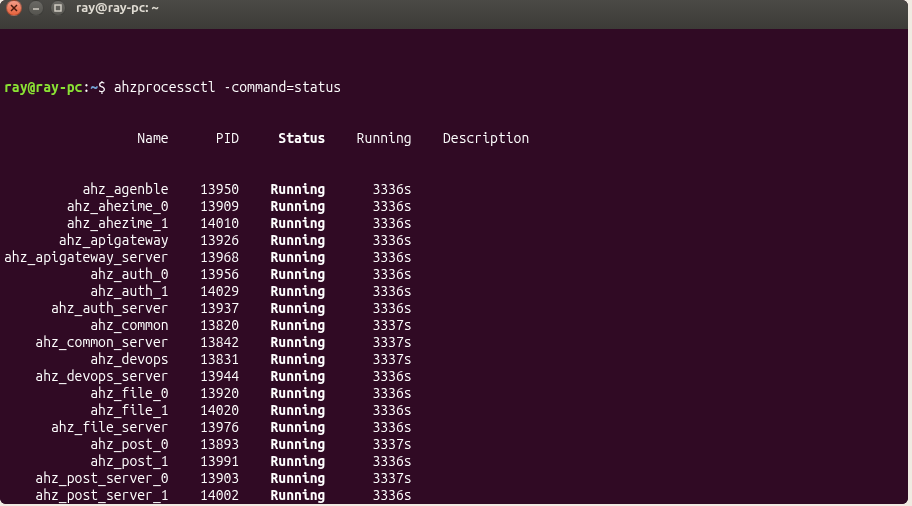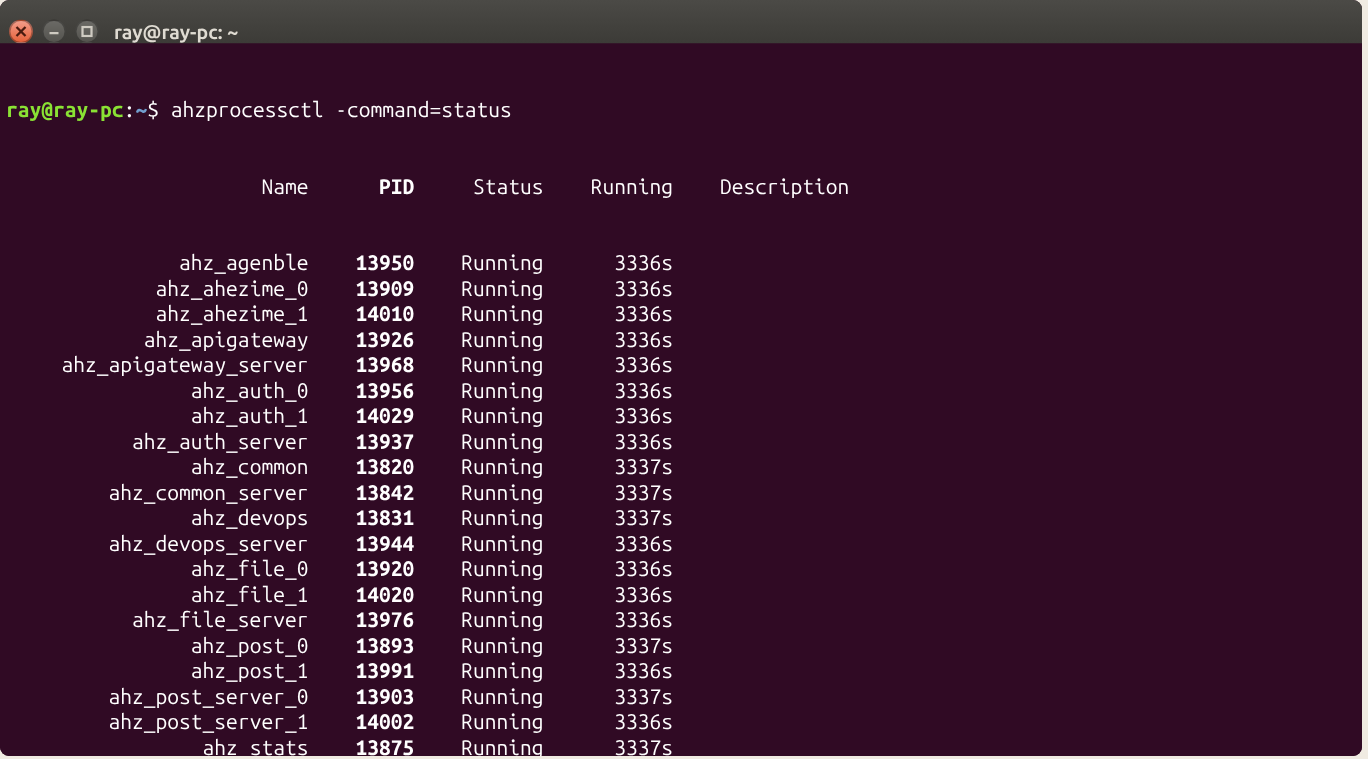--- a/index.html
+++ b/index.html
@@ -16,21 +16,21 @@
       background: #300a24;
       border-radius: 6px;
       overflow: hidden;
       display: flex;
       flex-direction: column;
     }
     .titlebar {
       height: 29px;
       background: linear-gradient(to bottom, #4b4a46 0%, #3c3b37 100%);
       display: flex;
-      align-items: flex-end;
+      align-items: flex-start;
       padding: 0 6px;
       gap: 6px;
       font-family: "Ubuntu", sans-serif;
     }
     .tb-btn {
       width: 16px;
       height: 16px;
       border-radius: 8px;
       display: flex;
       align-items: center;
@@ -49,34 +49,34 @@
       font-size: 13px;
       font-weight: bold;
       margin-left: 4px;
     }
     .terminal {
       flex: 1;
       background: #300a24;
       color: #ffffff;
       font-size: 14px;
       line-height: 17px;
-      padding: 2px 4px;
+      padding: 16px 4px;
       white-space: pre;
       overflow: hidden;
     }
     .prompt-user { color: #8ae234; font-weight: bold; }
     .prompt-colon { color: #ffffff; }
     .prompt-path { color: #729fcf; font-weight: bold; }
     .prompt-dollar { color: #ffffff; }
     .cmd-text { color: #ffffff; }
     .row { display: block; }
     .col { display: inline-block; text-align: right; }
-    .col-name { width: 21ch; margin-left: 37px; }
-    .col-pid { width: 9ch; font-weight: bold; }
-    .col-status { width: 11ch; }
+    .col-name { width: 21ch; }
+    .col-pid { width: 9ch; }
+    .col-status { width: 11ch; font-weight: bold; }
     .col-uptime { width: 11ch; }
     .col-desc { width: 15ch; text-align: center; padding-left: 4ch; }
     .header { color: #ffffff; }
   </style>
 </head>
 <body>
 
 <div class="window">
   <div class="titlebar">
     <div class="tb-btn tb-close">

